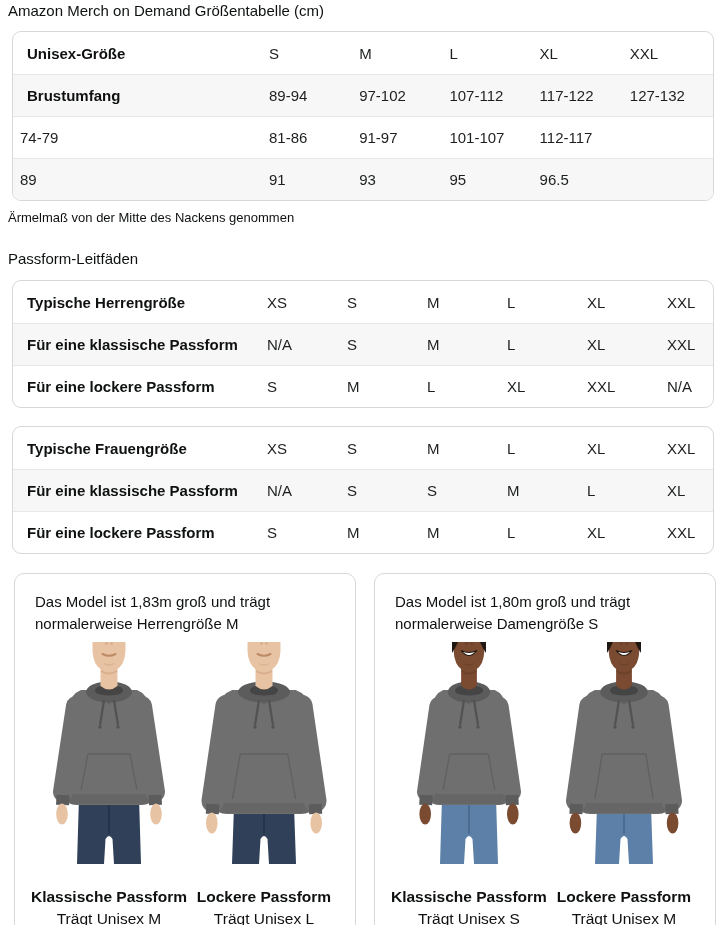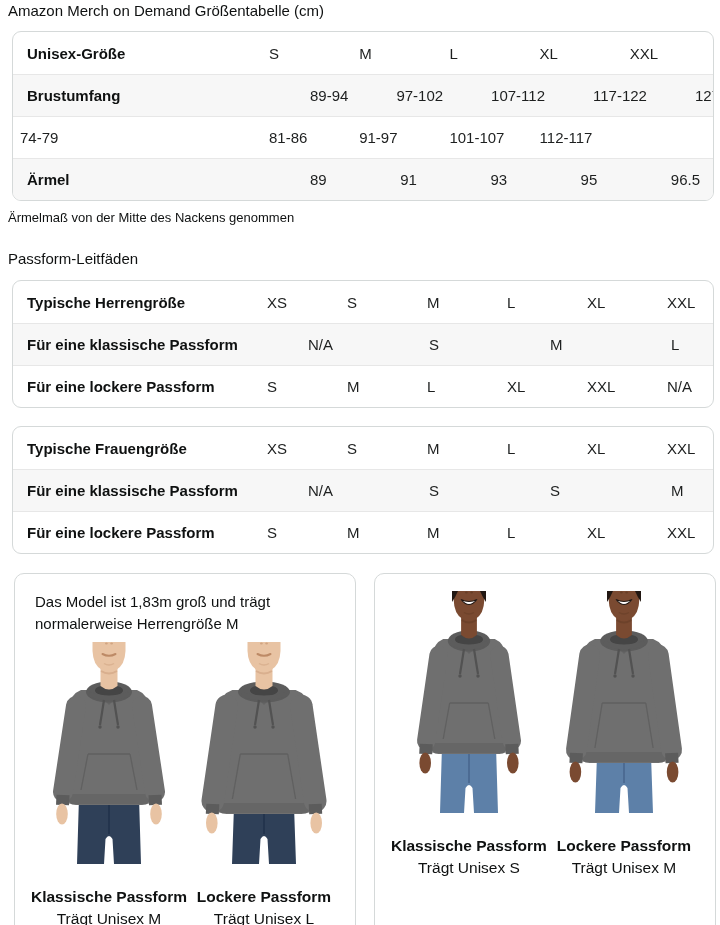--- a/index.html
+++ b/index.html
@@ -16,21 +16,21 @@
   .page-title{
     font-size:15px;font-weight:400;margin:0 0 11px 2px;line-height:19px;color:var(--text);
   }
   
   .chart-table{
     margin:0 6px;border:1px solid var(--border);border-radius:9px;
     overflow:hidden;background:#fff;
   }
   .t-row{display:grid;align-items:center;height:42px;}
   .t-row + .t-row{border-top:1px solid var(--divider);}
-  .t-row.alt{background:var(--row-stripe);gap:41px;}
+  .t-row.alt{background:var(--row-stripe);}
   .cols5{grid-template-columns:249px repeat(5,1fr);}
   .cols6{grid-template-columns:247px repeat(5,80px) 1fr;}
   .cell{font-size:15px;color:var(--value);padding-left:7px;white-space:nowrap;}
   .cell.lbl{font-weight:700;color:var(--text);padding-left:14px;}
   .footnote{font-size:13px;color:var(--text);margin:9px 0 0 2px;line-height:16px;}
   .subheading{font-size:15px;font-weight:400;margin:24px 0 12px 2px;line-height:18px;}
   .gap18{margin-top:18px;}
   
   .cards{display:flex;gap:18px;margin:19px 8px 0;}
   .model-card{
@@ -70,21 +70,20 @@
       <div class="cell">127-132</div>
     </div>
     <div class="t-row cols5">
       <div class="cell">74-79</div>
       <div class="cell">81-86</div>
       <div class="cell">91-97</div>
       <div class="cell">101-107</div>
       <div class="cell">112-117</div>
     </div>
     <div class="t-row cols5 alt">
-      <div class="cell lbl">Ärmel</div>
       <div class="cell">89</div>
       <div class="cell">91</div>
       <div class="cell">93</div>
       <div class="cell">95</div>
       <div class="cell">96.5</div>
     </div>
   </section>
 
   <p class="footnote">Ärmelmaß von der Mitte des Nackens genommen</p>
 
@@ -226,20 +225,21 @@
             </div>
           <figcaption>
             <div class="fit-name">Lockere Passform</div>
             <div class="fit-size">Trägt Unisex L</div>
           </figcaption>
         </figure>
       </div>
     </div>
 
     <div class="model-card">
+      <p class="card-desc">Das Model ist 1,80m groß und trägt normalerweise Damengröße S</p>
       <div class="figures">
         <figure class="figure">
           <div class="fig-img">
               <svg viewBox="0 0 150 222" width="150" height="222" role="img">
     <path d="M48.0,155 L102.0,155 L104.0,222 L80.0,222 L78.5,197 Q75,191 71.5,197 L70.0,222 L46.0,222 Z" fill="#5d80a8"></path>
     <path d="M75,159 L75,192" stroke="#47658c" stroke-width="1.5" fill="none"></path>
     <path d="M49.2,48 Q40.0,52 38.2,64 L36.4,153 Q36.4,163 44.6,163 L105.4,163 Q113.6,163 113.6,153 L111.8,64 Q110.0,52 100.8,48 Z" fill="#6f6f6f"></path>
     <rect x="37.3" y="152" width="75.4" height="10" fill="#5c5c5c" opacity=".45"></rect>
     <path d="M55.7,112 L94.3,112 M55.7,112 L49.2,148 M94.3,112 L100.8,148" stroke="#525252" stroke-width="1.3" fill="none" opacity=".5"></path>
     <line x1="44.6" y1="64" x2="32.2" y2="150" stroke="#6f6f6f" stroke-width="18.4" stroke-linecap="round"></line>

